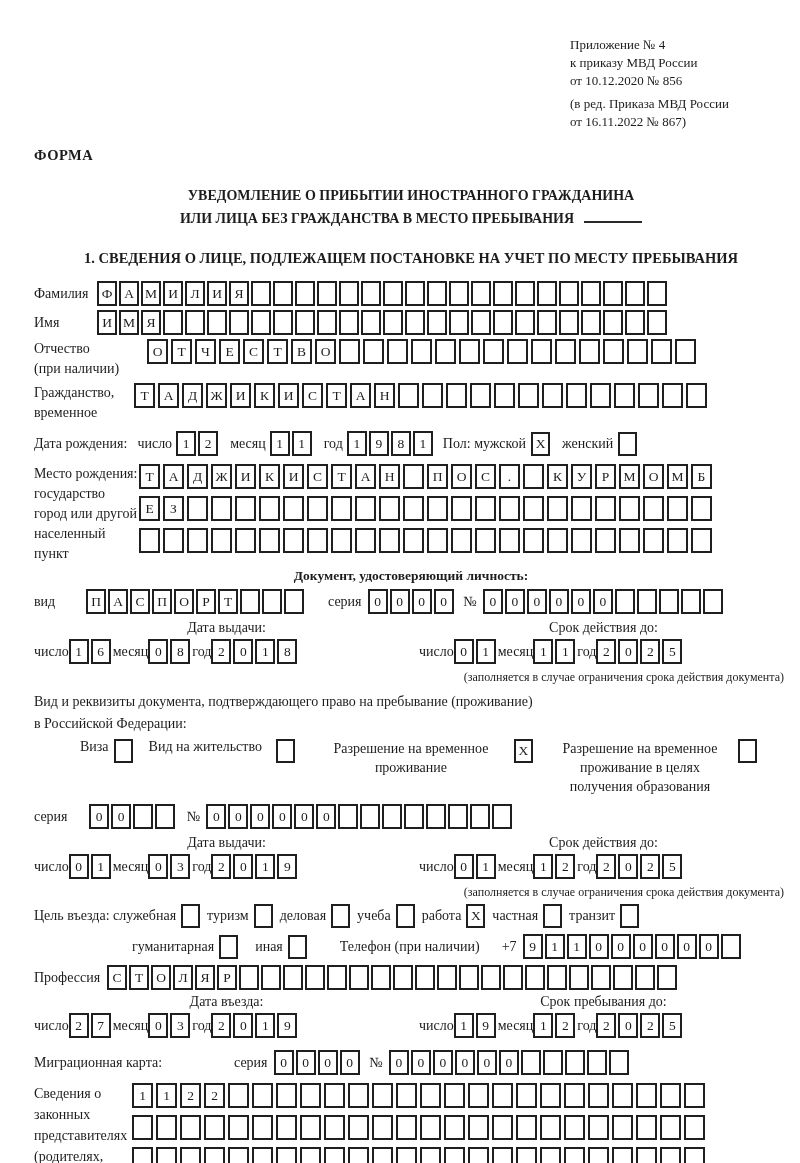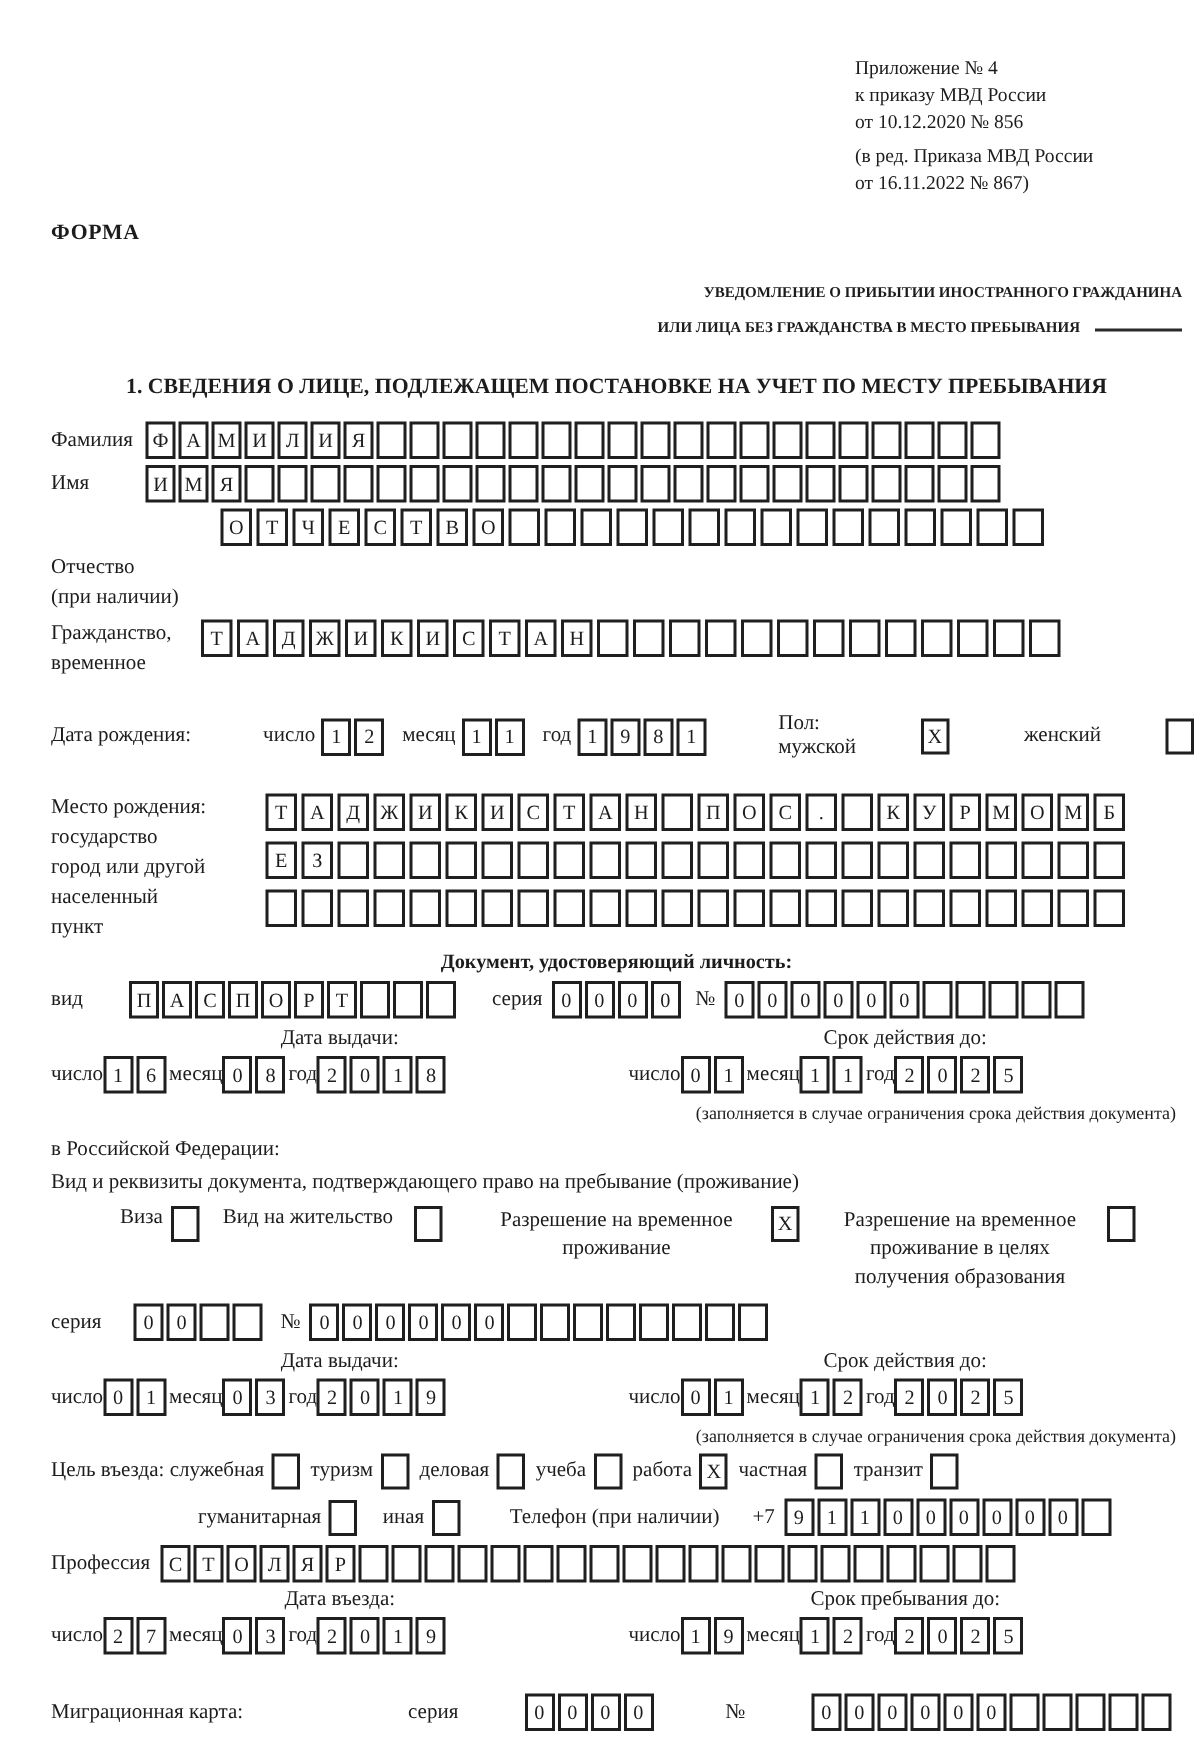--- a/index.html
+++ b/index.html
@@ -7,30 +7,30 @@
   body {
     width: 800px; height: 1163px; background: #ffffff; color: #1c1c1c;
     font-family: "Liberation Serif", serif; font-size: 14px; overflow: hidden;
   }
   .page { padding: 36px 12px 0 34px; width: 800px; height: 1163px; }
 
   .doc-header { margin-left: auto; margin-right: 22px; width: 196px; font-size: 13px; line-height: 18px; }
   .hl-gap { margin-top: 5px; }
   .forma { text-align: left; margin-right: 24px; font-weight: bold; font-size: 14.5px; margin-top: 16px; letter-spacing: .5px; }
 
-  .title { text-align: right; font-weight: bold; font-size: 10px; line-height: 23px; margin-top: 20px; }
+  .title { text-align: center; font-weight: bold; font-size: 14px; line-height: 23px; margin-top: 20px; }
   .blank-line { display: inline-block; width: 58px; height: 13px; border-bottom: 2px solid #2a2a2a; margin-left: 10px; }
   .section-title { margin-top: 20px; font-weight: bold; font-size: 14.5px; text-align: center; white-space: nowrap; }
 
   .form { margin-top: 14px; }
   .row { display: flex; align-items: center; margin-bottom: 4px; }
   .row.top { align-items: flex-start; }
   .lbl { flex: none; }
   .lbl-stack { flex: none; line-height: 20px; }
-  .w63 { width: 63px; } .w113 { width: 113px; margin-top: 30px; } .w100 { width: 100px; }
+  .w63 { width: 63px; } .w113 { width: 113px; } .w100 { width: 100px; }
   .w105 { width: 105px; } .w73 { width: 73px; } .w52 { width: 52px; } .w98 { width: 98px; }
 
   .cellrow { display: inline-flex; flex: none; }
   .cell {
     width: 20px; height: 25px; border: 2px solid #1f1f1f; margin-right: 2px;
     display: inline-flex; align-items: center; justify-content: center;
     font-size: 13.5px; flex: none; background: #fff;
   }
   .cellrow.wide .cell { width: 21px; margin-right: 3px; }
   .cellrow.mb { margin-bottom: 7px; }
@@ -50,21 +50,21 @@
 
   .res-lines { line-height: 22px; margin-top: 6px; }
   .cbrow { display: flex; align-items: flex-start; margin-top: 4px; margin-bottom: 8px; margin-left: 46px; }
   .cbitem { display: inline-flex; align-items: flex-start; }
   .ctr { text-align: center; line-height: 19px; }
   .w190 { width: 196px; } .w186 { width: 186px; }
 
   .purpose { display: flex; align-items: center; margin-bottom: 6px; }
   .purpose .pi { display: inline-flex; align-items: center; margin-right: 7px; }
   .indent98 { margin-left: 98px; }
-  .mt6 { margin-top: 22px; gap: 38px; }
+  .mt6 { margin-top: 8px; }
 </style>
 </head>
 <body>
 
 <div class="page">
 
   <div class="doc-header">
     <div>Приложение № 4</div>
     <div>к приказу МВД России</div>
     <div>от 10.12.2020 № 856</div>
@@ -409,22 +409,22 @@
               <span class="cell">0</span>
               <span class="cell">2</span>
               <span class="cell">5</span>
             </span>
         </div>
       </div>
     </div>
     <div class="note">(заполняется в случае ограничения срока действия документа)</div>
 
     <div class="res-lines">
+      <div>Вид и реквизиты документа, подтверждающего право на пребывание (проживание)</div>
       <div>в Российской Федерации:</div>
-      <div>Вид и реквизиты документа, подтверждающего право на пребывание (проживание)</div>
     </div>
 
     <div class="cbrow">
       <span class="cbitem">
         <span>Виза</span>
         <span class="cb"></span>
       </span>
       <span class="cbitem" style="margin-left:16px">
         <span>Вид на жительство</span>
         <span class="cb" style="margin-left:14px"></span>

